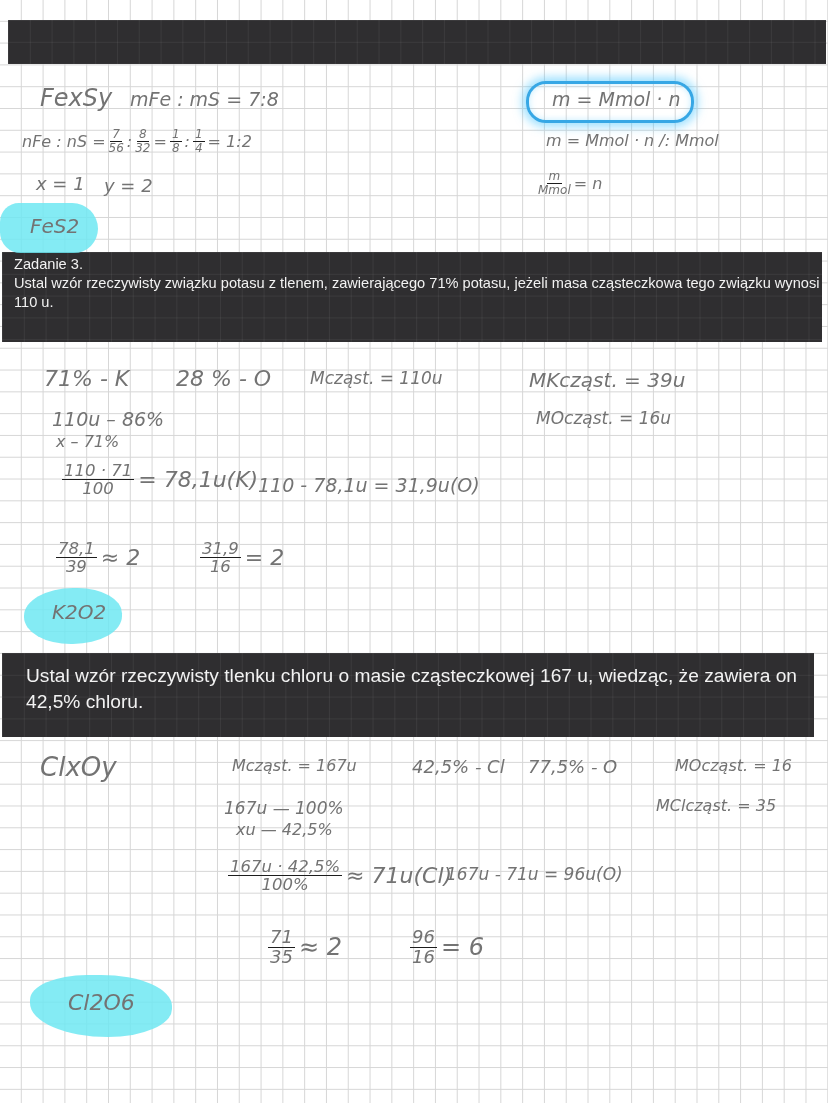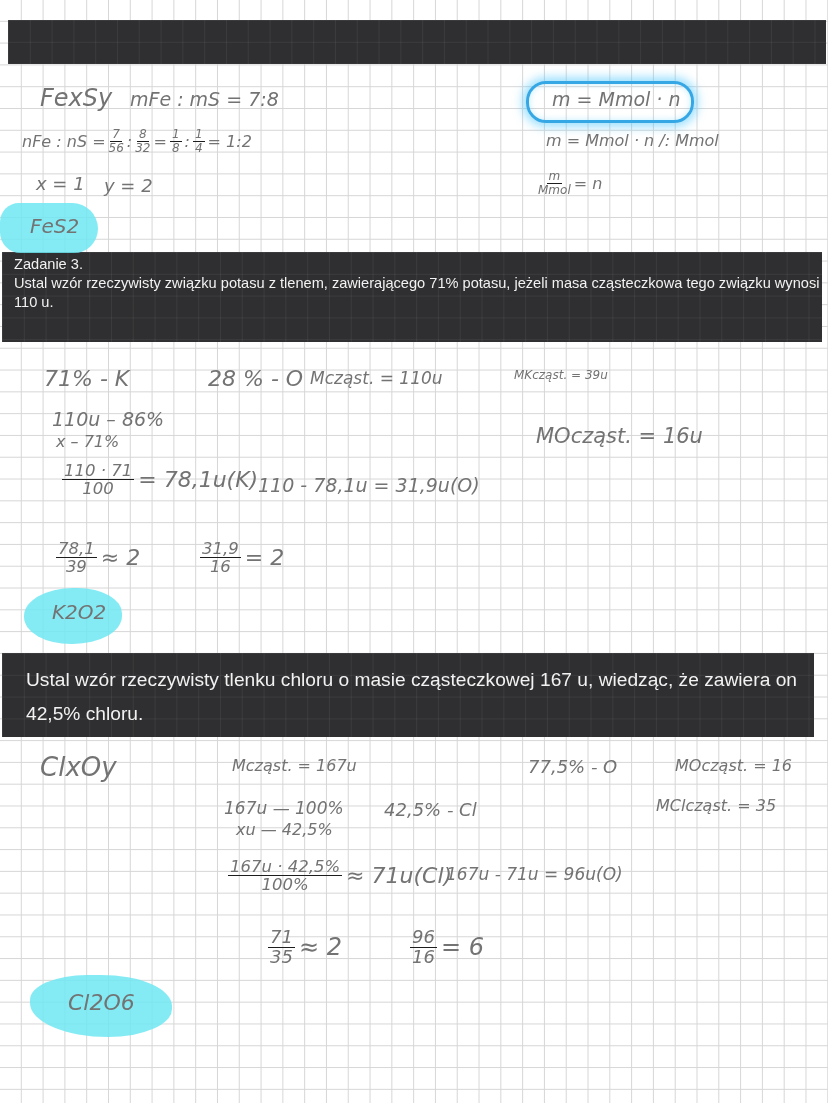--- a/index.html
+++ b/index.html
@@ -17,21 +17,21 @@
     position:absolute; background:#2f2e30; color:#f2f2f2;
     box-sizing:border-box;
     background-image:
       linear-gradient(to right, rgba(255,255,255,0.06) 1px, transparent 1px),
       linear-gradient(to bottom, rgba(255,255,255,0.06) 1px, transparent 1px);
     background-size:21.8px 21.8px;
   }
   .task-box .t { display:block; }
   #box1 { left:8px; top:20px; width:818px; height:44px; padding:4px 0 0 16px; font-size:13.4px; line-height:17px; }
   #box2 { left:2px; top:252px; width:820px; height:90px; padding:3px 0 0 12px; font-size:14.6px; line-height:19px; }
-  #box3 { left:2px; top:653px; width:812px; height:84px; padding:10px 0 0 24px; font-size:19.2px; line-height:34px; }
+  #box3 { left:2px; top:653px; width:812px; height:84px; padding:10px 0 0 24px; font-size:19.2px; line-height:26px; }
 
   .hw { position:absolute; font-family:"DejaVu Sans", sans-serif; font-style:italic; color:#737373; white-space:nowrap; font-weight:300; }
   .hl { position:absolute; background:#6ee8f2; opacity:0.85; }
   .blob1 { left:0; top:203px; width:98px; height:50px; border-radius:22px 30px 28px 24px; }
   .blob2 { left:24px; top:588px; width:98px; height:56px; border-radius:50% 45% 50% 48%; }
   .blob3 { left:30px; top:975px; width:142px; height:62px; border-radius:40% 50% 45% 55%; }
   .outline-pill {
     position:absolute; left:526px; top:81px; width:162px; height:36px;
     border:3px solid #36a7e5; border-radius:20px;
     box-shadow:0 0 10px 4px rgba(80,200,255,0.55), inset 0 0 6px rgba(80,200,255,0.35);
@@ -90,24 +90,24 @@
 <div class="hw" style="left:546px;top:131px;font-size:16px;">m = Mmol · n   /: Mmol</div>
 <div class="hw" style="left:538px;top:170px;font-size:16px;display:flex;align-items:center;gap:3px;">
   <span class="frac">
       <span class="num">m</span>
       <span>Mmol</span>
     </span>
   <span>= n</span>
 </div>
 
 <div class="hw" style="left:44px;top:366px;font-size:22px;">71% - K</div>
-<div class="hw" style="left:176px;top:366px;font-size:22px;margin-left:32px;">28 % - O</div>
+<div class="hw" style="left:176px;top:366px;font-size:22px;">28 % - O</div>
 <div class="hw" style="left:310px;top:368px;font-size:17px;">Mcząst. = 110u</div>
-<div class="hw" style="left:514px;top:368px;font-size:12px;">MKcząst. = 39u</div>
-<div class="hw" style="left:536px;top:408px;font-size:21px;margin-top:16px;">MOcząst. = 16u</div>
+<div class="hw" style="left:529px;top:368px;font-size:20px;">MKcząst. = 39u</div>
+<div class="hw" style="left:536px;top:408px;font-size:17px;">MOcząst. = 16u</div>
 <div class="hw" style="left:52px;top:408px;font-size:19px;">110u – 86%</div>
 <div class="hw" style="left:56px;top:432px;font-size:16px;">x  –  71%</div>
 <div class="hw" style="left:62px;top:462px;font-size:22px;display:flex;align-items:center;gap:4px;">
   <span class="frac">
       <span class="num">110 · 71</span>
       <span>100</span>
     </span>
   <span>= 78,1u(K)</span>
 </div>
 <div class="hw" style="left:258px;top:474px;font-size:19px;">110 - 78,1u = 31,9u(O)</div>
@@ -122,21 +122,21 @@
   <span class="frac">
       <span class="num">31,9</span>
       <span>16</span>
     </span>
   <span>= 2</span>
 </div>
 <div class="hw" style="left:52px;top:600px;font-size:20px;">K2O2</div>
 
 <div class="hw" style="left:40px;top:752px;font-size:26px;">ClxOy</div>
 <div class="hw" style="left:232px;top:756px;font-size:16px;">Mcząst. = 167u</div>
-<div class="hw" style="left:384px;top:756px;font-size:18px;margin-top:43px;">42,5% - Cl</div>
+<div class="hw" style="left:412px;top:756px;font-size:18px;">42,5% - Cl</div>
 <div class="hw" style="left:528px;top:756px;font-size:18px;">77,5% - O</div>
 <div class="hw" style="left:656px;top:756px;font-size:16px;margin-left:19px;">MOcząst. = 16</div>
 <div class="hw" style="left:656px;top:796px;font-size:16px;">MClcząst. = 35</div>
 <div class="hw" style="left:224px;top:798px;font-size:17px;">167u — 100%</div>
 <div class="hw" style="left:236px;top:820px;font-size:16px;">xu — 42,5%</div>
 <div class="hw" style="left:228px;top:858px;font-size:22px;display:flex;align-items:center;gap:4px;">
   <span class="frac">
       <span class="num">167u · 42,5%</span>
       <span>100%</span>
     </span>

